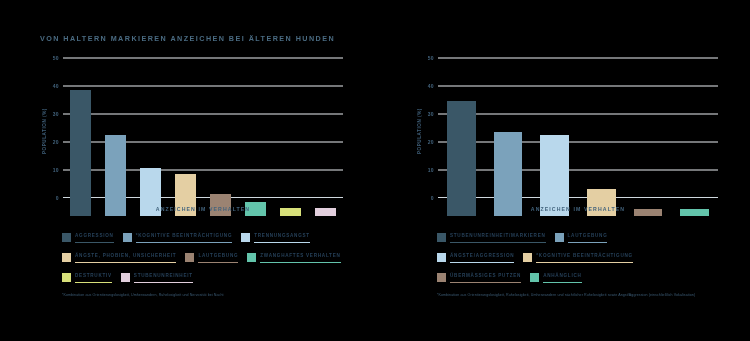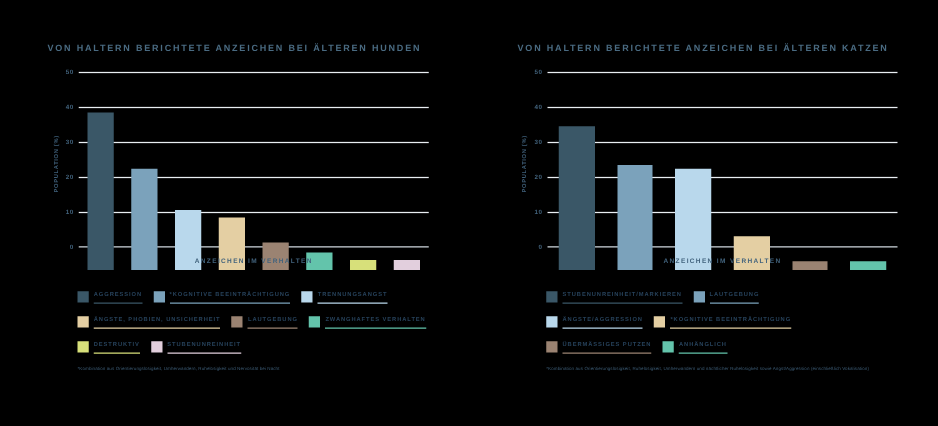--- a/index.html
+++ b/index.html
@@ -126,21 +126,21 @@
     color: #3c5c76;
     white-space: nowrap;
   }
 </style>
 </head>
 <body>
 
 <div class="page">
 
   <section class="panel panel-left">
-    <h2 class="chart-title">VON HALTERN BERICHTETE ANZEICHEN BEI ÄLTEREN HUNDEN</h2>
+    <h2 class="chart-title">VON HALTERN MARKIEREN ANZEICHEN BEI ÄLTEREN HUNDEN</h2>
 
     <div class="plot-wrap">
       <div class="ylabel">POPULATION (%)</div>
       <div class="yticks" id="yticks-dogs" style="left: 23px;">
           <div class="ytick" style="top: 140px;">0</div>
           <div class="ytick" style="top: 112px;">10</div>
           <div class="ytick" style="top: 84px;">20</div>
           <div class="ytick" style="top: 56px;">30</div>
           <div class="ytick" style="top: 28px;">40</div>
           <div class="ytick" style="top: 0px;">50</div>
@@ -220,21 +220,20 @@
             <span class="legend-swatch" style="background: rgb(226, 207, 221);"></span>
             <span class="legend-text" style="border-bottom-color: rgb(226, 207, 221);">STUBENUNREINHEIT</span>
           </div>
         </div>
       </div>
 
     <div class="footnote" style="top: 293px; left: 62px;">*Kombination aus Orientierungslosigkeit, Umherwandern, Ruhelosigkeit und Nervosität bei Nacht</div>
   </section>
 
   <section class="panel panel-right">
-    <h2 class="chart-title">VON HALTERN BERICHTETE ANZEICHEN BEI ÄLTEREN KATZEN</h2>
 
     <div class="plot-wrap">
       <div class="ylabel">POPULATION (%)</div>
       <div class="yticks" id="yticks-cats" style="left: 23px;">
           <div class="ytick" style="top: 140px;">0</div>
           <div class="ytick" style="top: 112px;">10</div>
           <div class="ytick" style="top: 84px;">20</div>
           <div class="ytick" style="top: 56px;">30</div>
           <div class="ytick" style="top: 28px;">40</div>
           <div class="ytick" style="top: 0px;">50</div>

